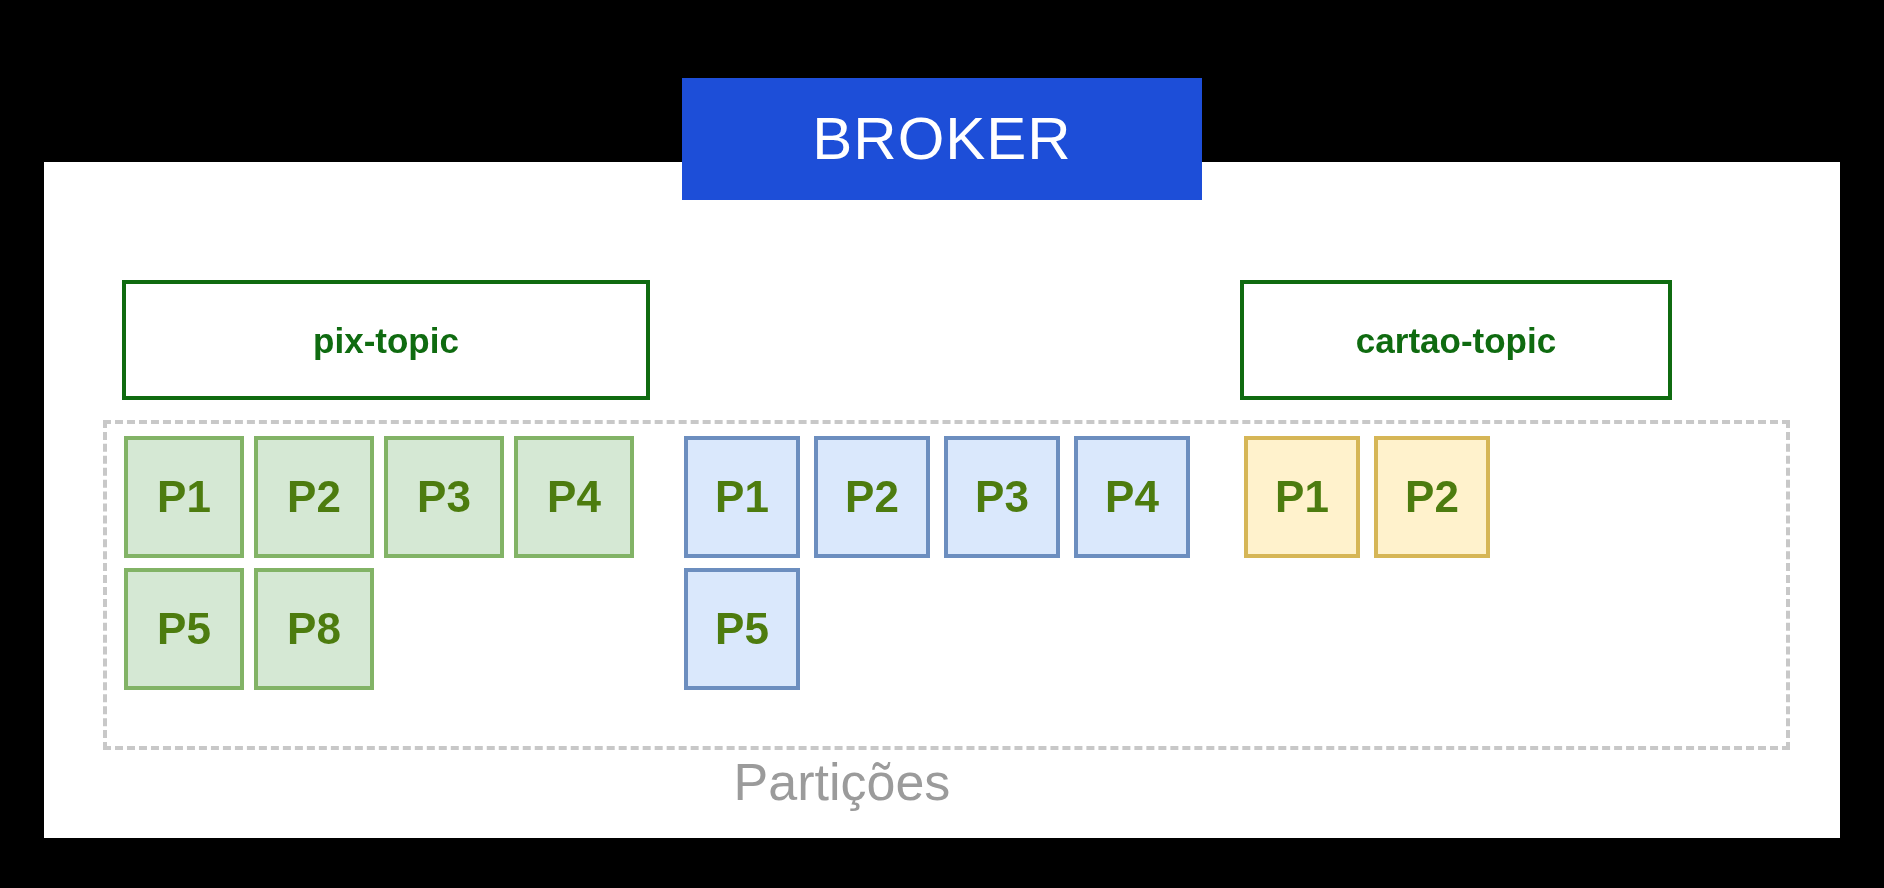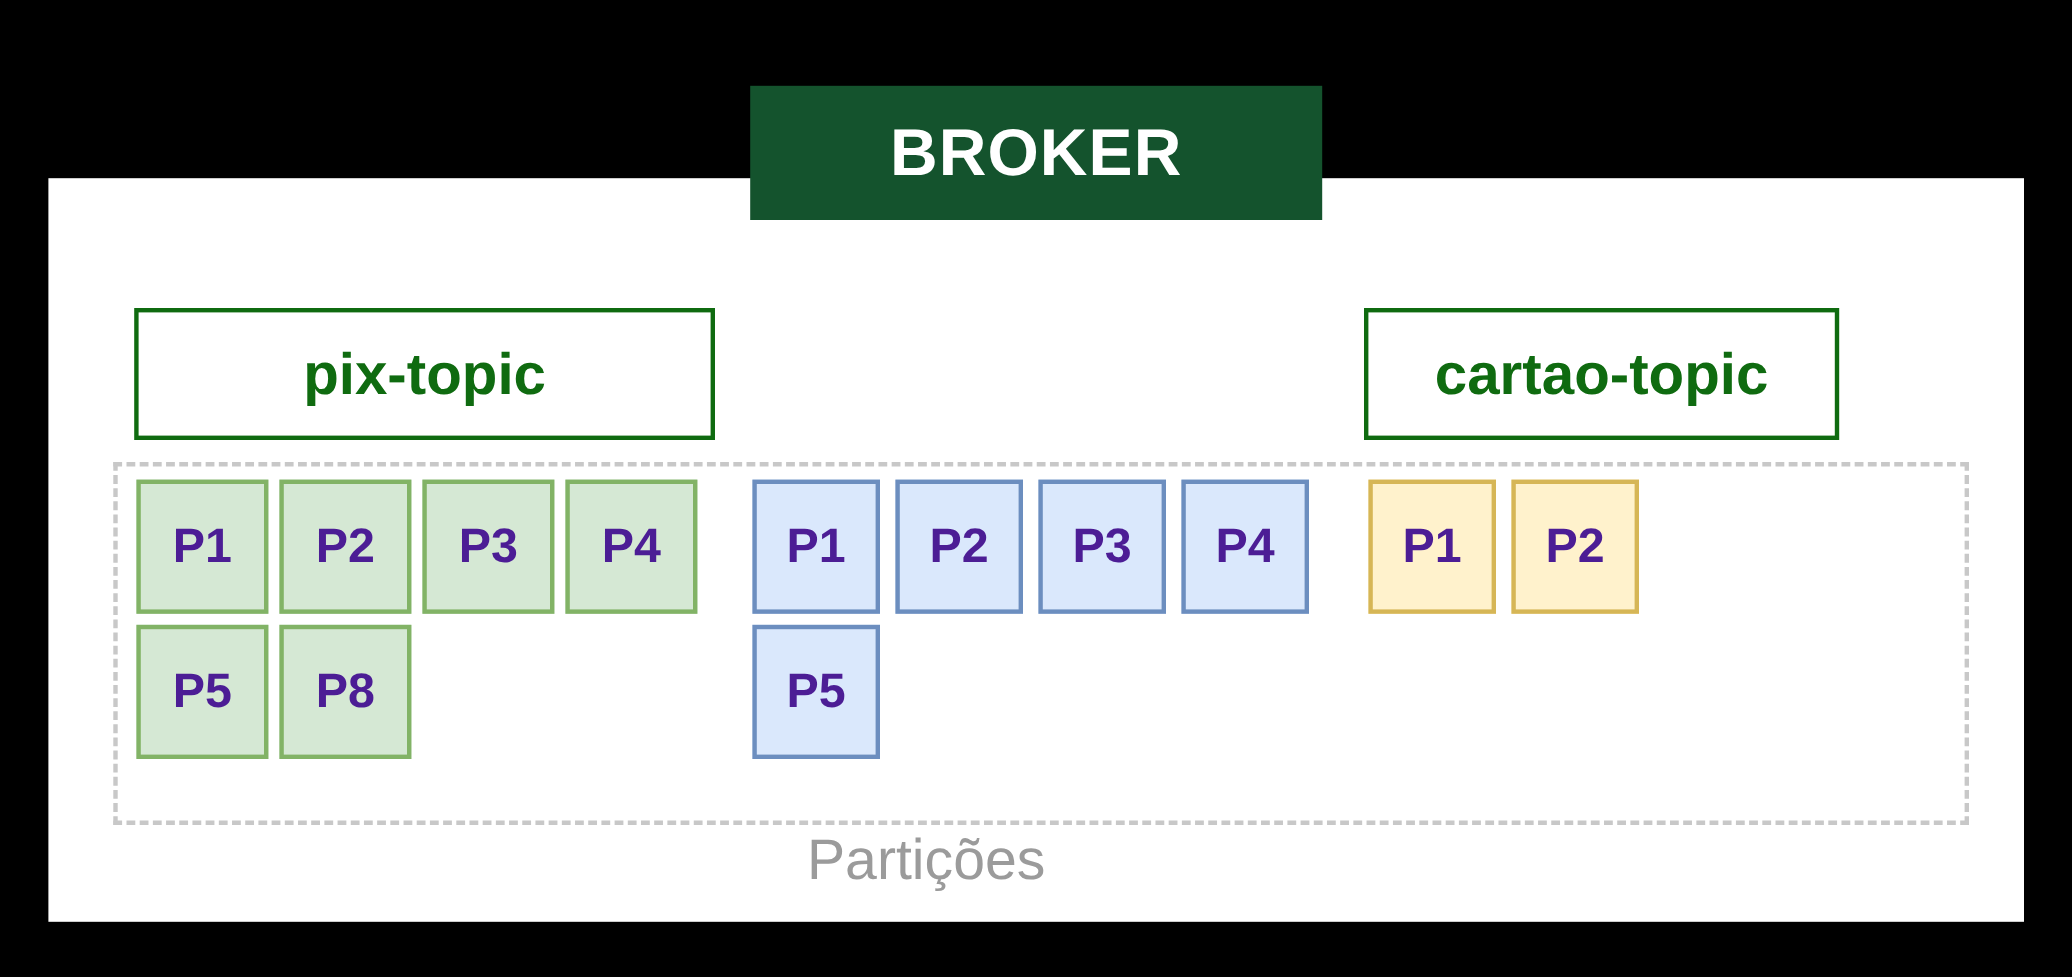--- a/index.html
+++ b/index.html
@@ -33,27 +33,27 @@
     background: #ffffff;
   }
 
   
   .broker-title {
     position: absolute;
     left: 682px;
     top: 78px;
     width: 520px;
     height: 122px;
-    background: #14532d;
+    background: #1d4ed8;
     display: flex;
     align-items: center;
     justify-content: center;
     color: #ffffff;
     font-size: 60px;
-    font-weight: bold;
+    font-weight: normal;
     letter-spacing: 1px;
     line-height: 1;
   }
 
   
   .topics-row {
     position: absolute;
     left: 0;
     top: 280px;
     width: 1884px;
@@ -63,21 +63,21 @@
     position: absolute;
     top: 0;
     height: 120px;
     box-sizing: border-box;
     background: #ffffff;
     border: 4px solid #0f6b10;
     display: flex;
     align-items: center;
     justify-content: center;
     color: #0f6b10;
-    font-size: 53px;
+    font-size: 35px;
     font-weight: bold;
     line-height: 1;
   }
   .topic-pix     { left: 122px;  width: 528px; }
   .topic-boletos { left: 680px;  width: 532px; }
   .topic-cartao  { left: 1240px; width: 432px; }
 
   
   .partitions-container {
     position: absolute;
@@ -107,21 +107,21 @@
     box-sizing: border-box;
     width: 120px;
     height: 122px;
     border: 4px solid #82b366;
     background: #d5e8d4;
     display: flex;
     align-items: center;
     justify-content: center;
     font-size: 44px;
     font-weight: bold;
-    color: #4c1d95;
+    color: #4d7c0f;
     line-height: 1;
   }
   .pbox.green  { border-color: #82b366; background: #d5e8d4; }
   .pbox.blue   { border-color: #6c8ebf; background: #dae8fc; }
   .pbox.yellow { border-color: #d6b656; background: #fff2cc; }
 
   .group-boletos .pbox { width: 116px; }
   .group-boletos .prow { gap: 14px; }
   .group-cartao  .pbox { width: 116px; }
   .group-cartao  .prow { gap: 14px; }

